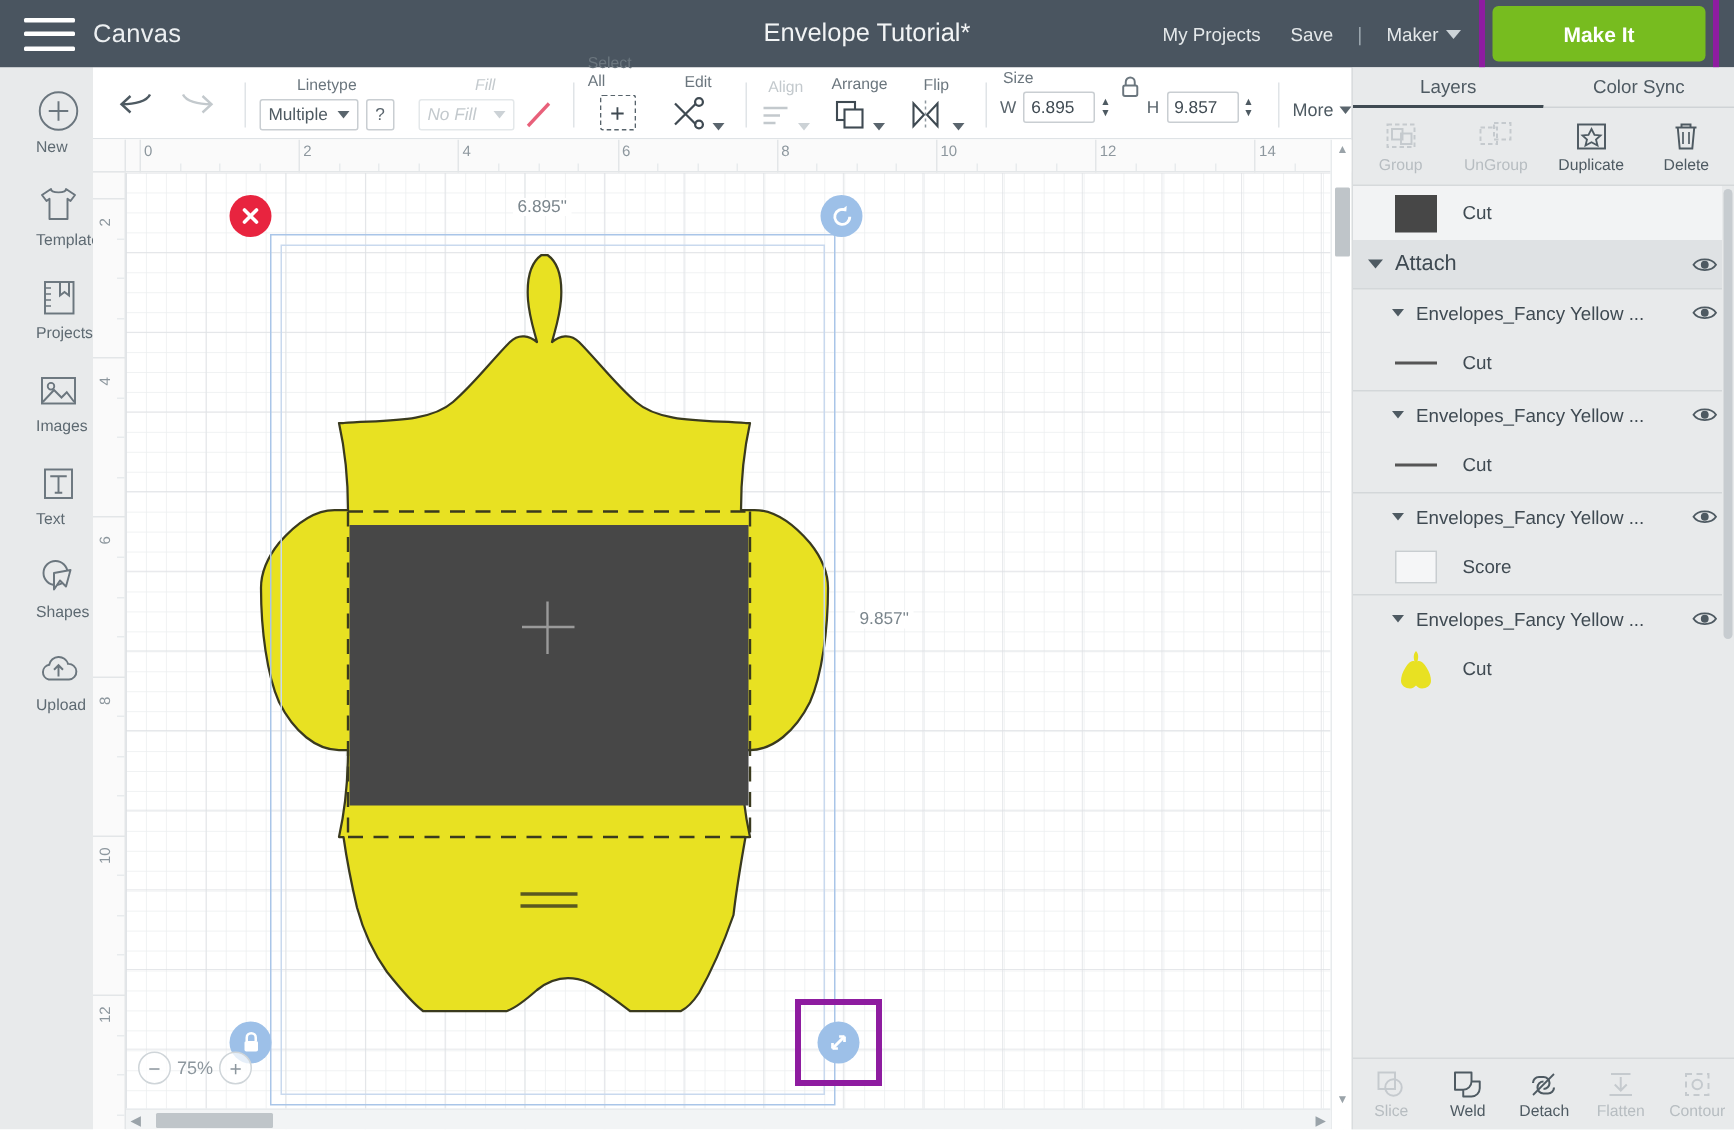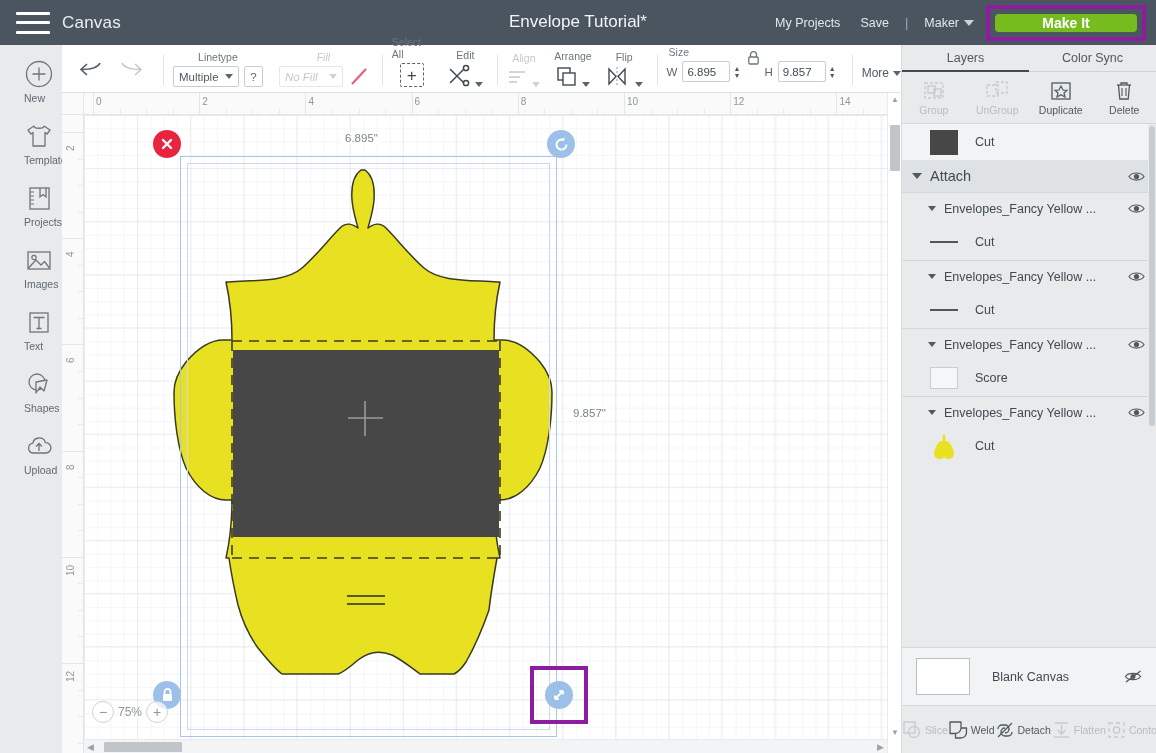--- a/index.html
+++ b/index.html
@@ -43,21 +43,21 @@
   .machine-sel { display: flex; align-items: center; gap: 5px; padding: 0 8px 0 10px; cursor: pointer; }
   .machine-sel .mlabel { color: #e4e8ea; font-size: 12.5px; }
   .chev { width: 0; height: 0; border-left: 5px solid transparent;
           border-right: 5px solid transparent; border-top: 6px solid #cdd4d8; }
   .makeit-wrap {
     position: relative; margin-right: 10px; margin-left: 4px;
     padding: 5px; border: 4px solid #8e1ca0;
   }
   .makeit {
     background: #77bc1f; color: #fff; border: none; border-radius: 4px;
-    font-size: 14px; font-weight: bold; width: 142px; height: 18px;
+    font-size: 14px; font-weight: bold; width: 142px; height: 37px;
     cursor: pointer; font-family: "Liberation Sans", sans-serif;
   }
 
   
   .sidebar {
     position: absolute; top: 45px; left: 0; width: 62px; height: 708px;
     background: #e8eaeb; display: flex; flex-direction: column;
     align-items: center; padding-top: 14px;
   }
   .side-item {
@@ -236,21 +236,21 @@
     position: absolute; bottom: 48px; left: 0; width: 255px; height: 58px;
     background: #f2f3f4; border-top: 1px solid #d6d9db;
     display: flex; align-items: center; padding: 0 14px;
   }
   .canvas-thumb { width: 54px; height: 37px; background: #fff; border: 1px solid #b9bfc3; }
   .canvas-name { font-size: 12.5px; color: #3f4a52; flex: 1; margin-left: 22px; }
   .rbottom {
     position: absolute; bottom: 0; left: 0; width: 255px; height: 48px;
     background: #e8eaeb; border-top: 1px solid #d6d9db; display: flex;
   }
-  .rb-item { flex: 1; display: flex; flex-direction: row; align-items: center;
+  .rb-item { flex: 1; display: flex; flex-direction: column; align-items: center;
              justify-content: center; gap: 2px; cursor: pointer; }
   .rb-item .lbl { font-size: 10.5px; color: #4e5a62; }
   .rb-item.disabled .lbl { color: #b7bdc1; }
   .rsb {
     position: absolute; right: 0; top: 79px; width: 8px; height: 575px; background: #e8eaeb;
   }
   .rsb .thumb { position: absolute; top: 2px; left: 1px; width: 6px; height: 300px;
                 background: #c7ccd0; border-radius: 3px; cursor: pointer; }
 </style>
 </head>
@@ -788,29 +788,20 @@
                    C9 9 11 7 13 8 C12.4 6 12 3 14 1 Z" fill="#e8e122"></path>
         </svg>
         <span class="rlabel">Cut</span>
       </div>
     </div>
 
     <div class="rsb">
       <div class="thumb"></div>
     </div>
 
-    <div class="canvas-row">
-      <span class="canvas-thumb"></span>
-      <span class="canvas-name">Blank Canvas</span>
-      <svg width="19" height="15" viewBox="0 0 19 15">
-        <path d="M1.5 7.5 C4 3.3 14 3.3 16.5 7.5 C14 11.7 4 11.7 1.5 7.5 Z" fill="none" stroke="#4e5a62" stroke-width="1.2"></path>
-        <circle cx="9" cy="7.5" r="2.5" fill="#4e5a62"></circle>
-        <path d="M2 13 L16.5 2" stroke="#4e5a62" stroke-width="1.4"></path>
-      </svg>
-    </div>
 
     <div class="rbottom">
       <div class="rb-item disabled">
         <svg width="21" height="20" viewBox="0 0 21 20">
           <rect x="2" y="2" width="11" height="11" fill="none" stroke="#c5cace" stroke-width="1.3"></rect>
           <circle cx="12" cy="12" r="5.5" fill="none" stroke="#c5cace" stroke-width="1.3"></circle>
         </svg>
         <span class="lbl">Slice</span>
       </div>
       <div class="rb-item">

